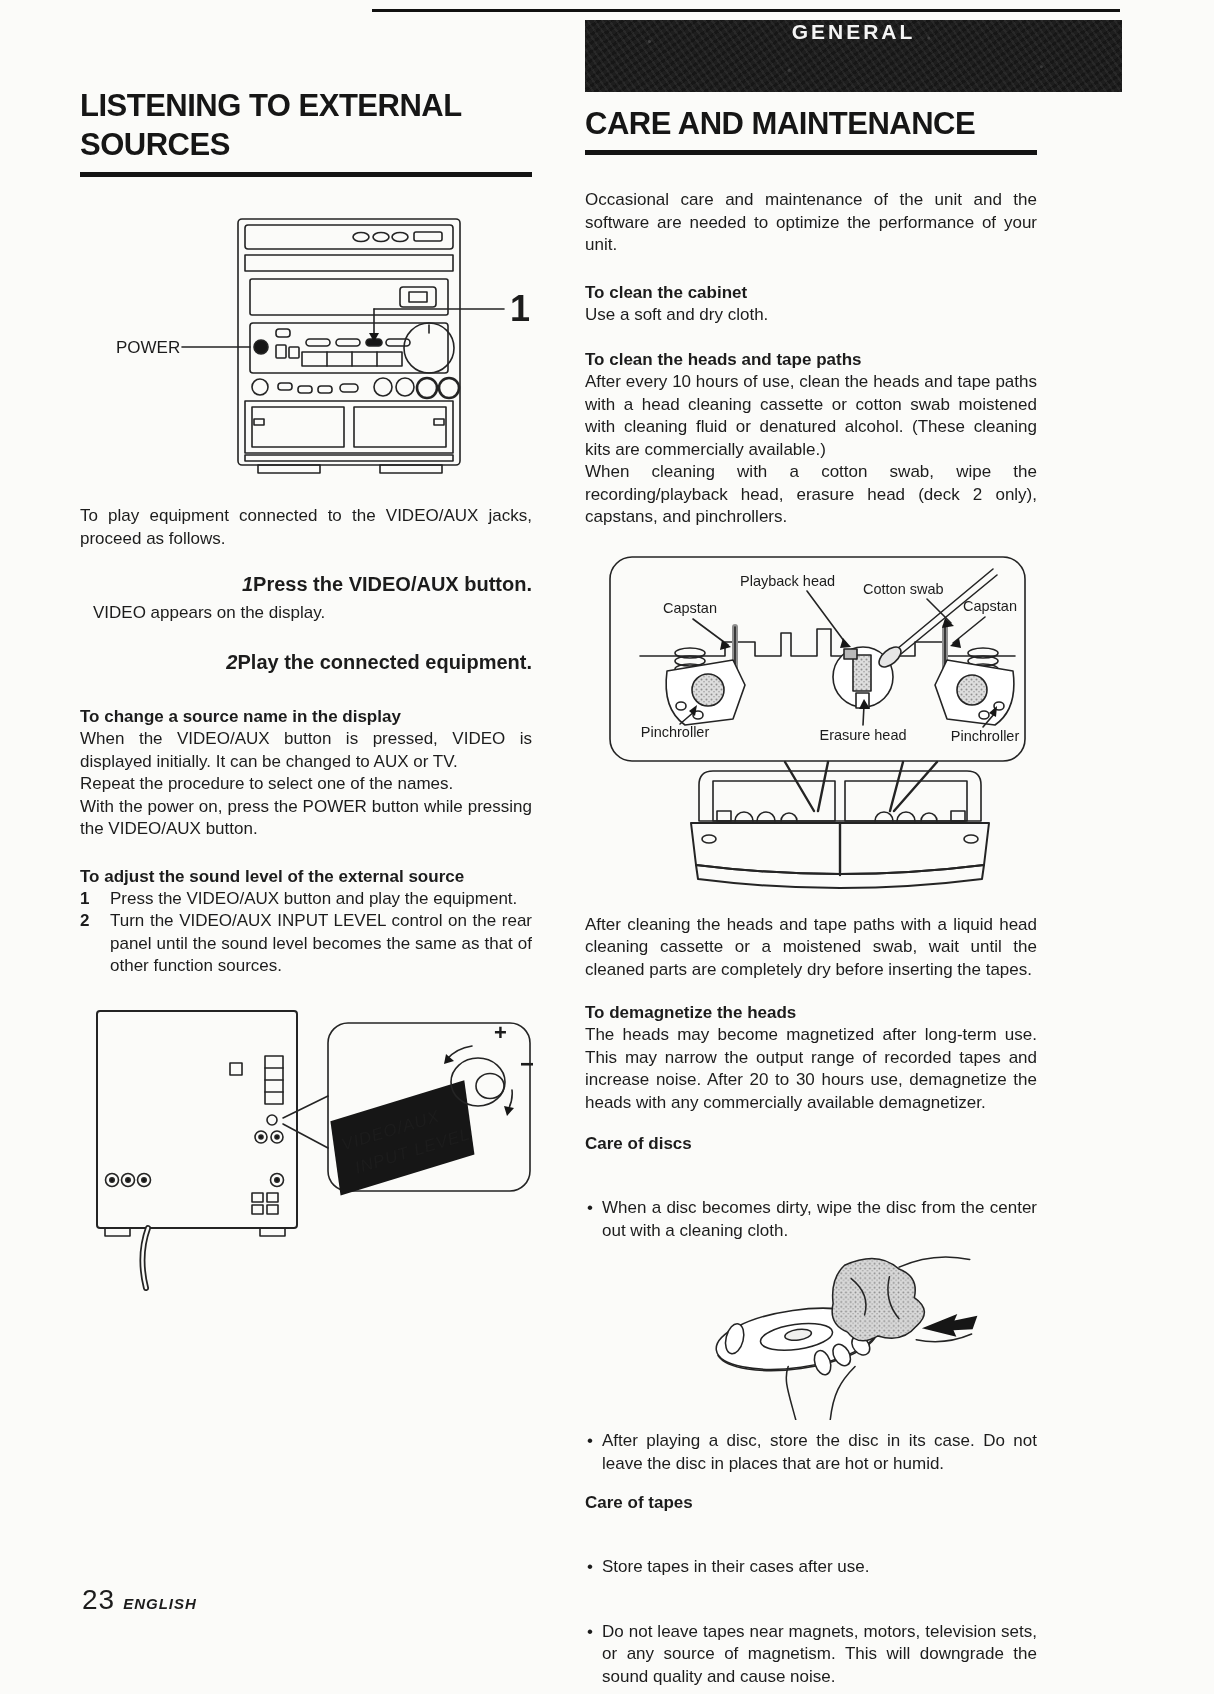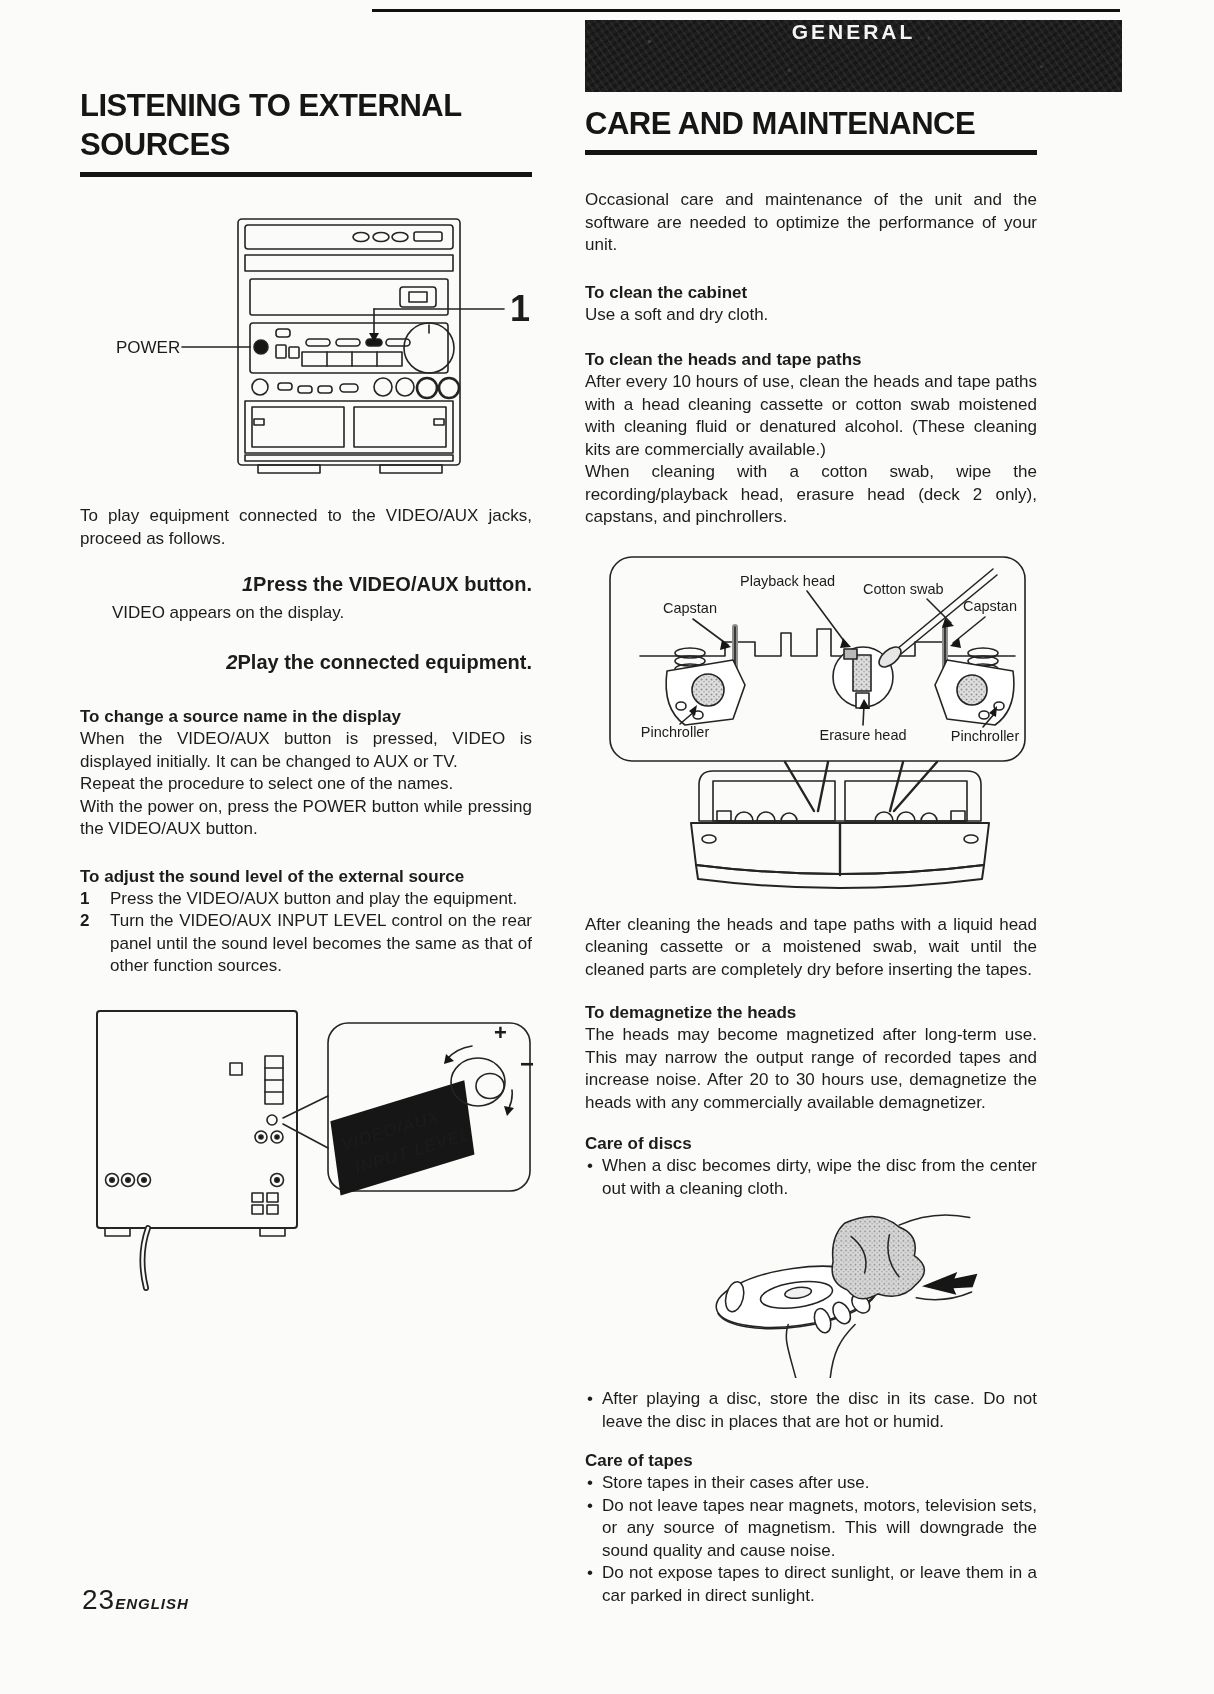--- a/index.html
+++ b/index.html
@@ -27,29 +27,29 @@
   .col { position:absolute; top:0; }
   .col-left  { left:80px;  width:452px; }
   .col-right { left:585px; width:452px; }
   h1 { font-size:31px; font-weight:bold; letter-spacing:-0.5px; line-height:39px; color:#161616; }
   .rule { height:5px; background:#141414; }
   p.body, .bullet, .numlist { font-size:17px; line-height:22.5px; text-align:justify; }
   h3 { font-size:17px; line-height:23px; font-weight:bold; }
   .step { margin-top:22px; }
   .step-title { font-size:20px; font-weight:bold; line-height:25px;text-align:right; }
   .step-num { font-style:italic; display:inline-block; width:30px; }
-  .step-body { font-size:17px; line-height:22px; margin-left:32px; margin-top:5px; }
+  .step-body { font-size:17px; line-height:22px; margin-left:13px; margin-top:5px; }
   .numlist .item { display:flex; }
   .numlist .n { flex:0 0 30px; font-weight:bold; }
   .numlist .t { flex:1; }
-  .bullet { padding-left:17px; position:relative; }
+  .bullet { padding-left:17px; position:relative;margin-top:42px; }
   .bullet::before { content:"\2022"; position:absolute; left:2px; }
   .pagenum { position:absolute; left:82px; top:1584px; white-space:nowrap; }
   .pagenum .n  { font-size:28px; letter-spacing:1px; }
-  .pagenum .lang { font-size:15px; font-weight:bold; font-style:italic; letter-spacing:1px; }
+  .pagenum .lang { font-size:15px; font-weight:bold; font-style:italic; letter-spacing:1px; margin-left:8px; }
   svg { display:block; }
   svg text { font-family:"Liberation Sans", sans-serif; fill:#1c1c1c; }
   .ln   { stroke:#242424; fill:none; stroke-width:1.6; stroke-linecap:round; stroke-linejoin:round; }
   .lnw  { stroke:#242424; fill:#fff;  stroke-width:1.6; stroke-linecap:round; stroke-linejoin:round; }
   .fillb{ fill:#161616; stroke:none; }
 </style>
 </head>
 <body>
 
 <div class="page">

